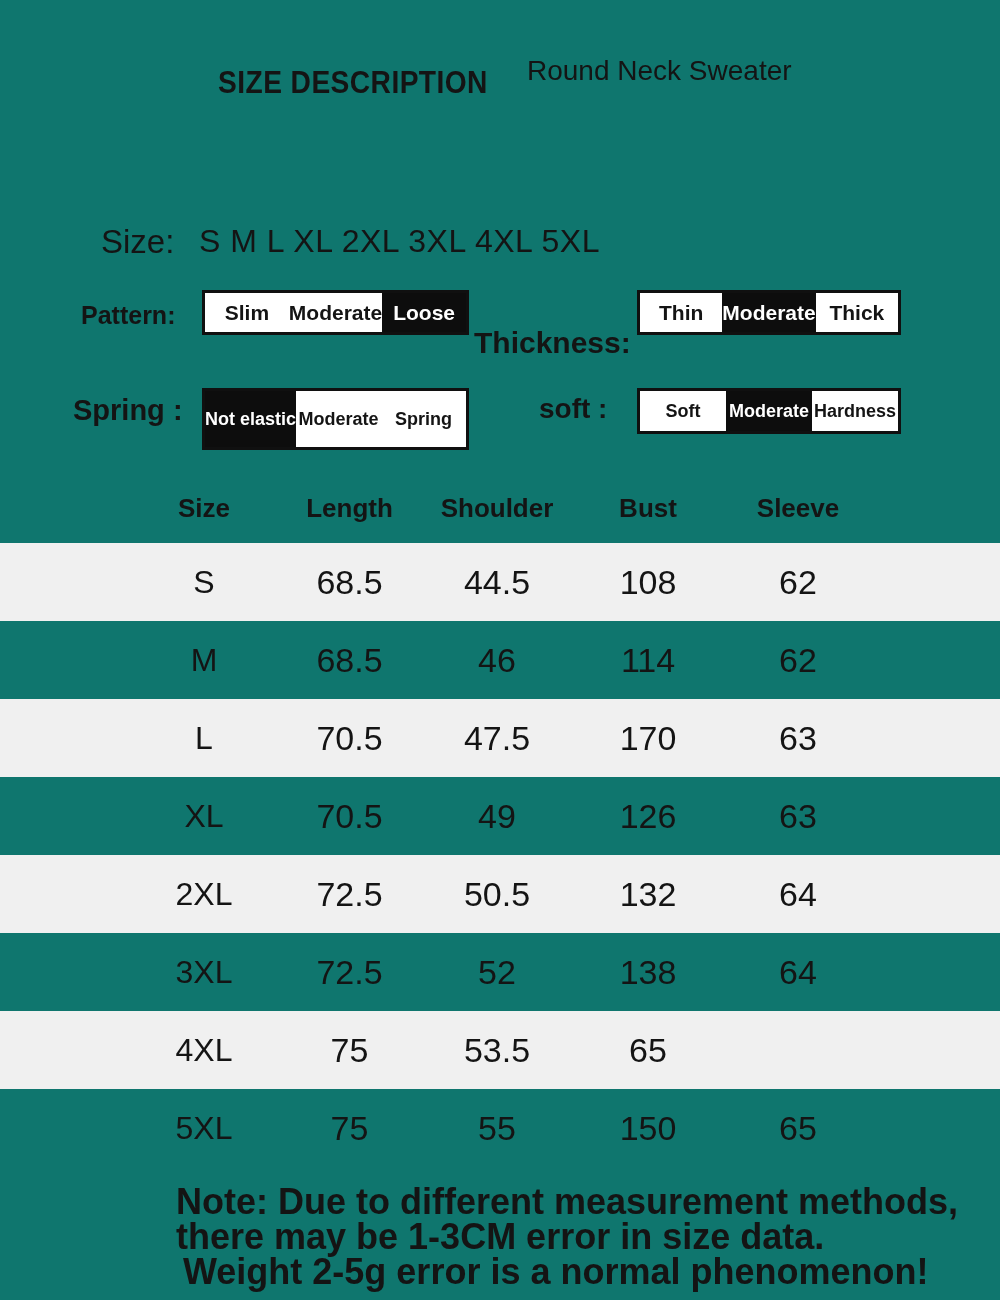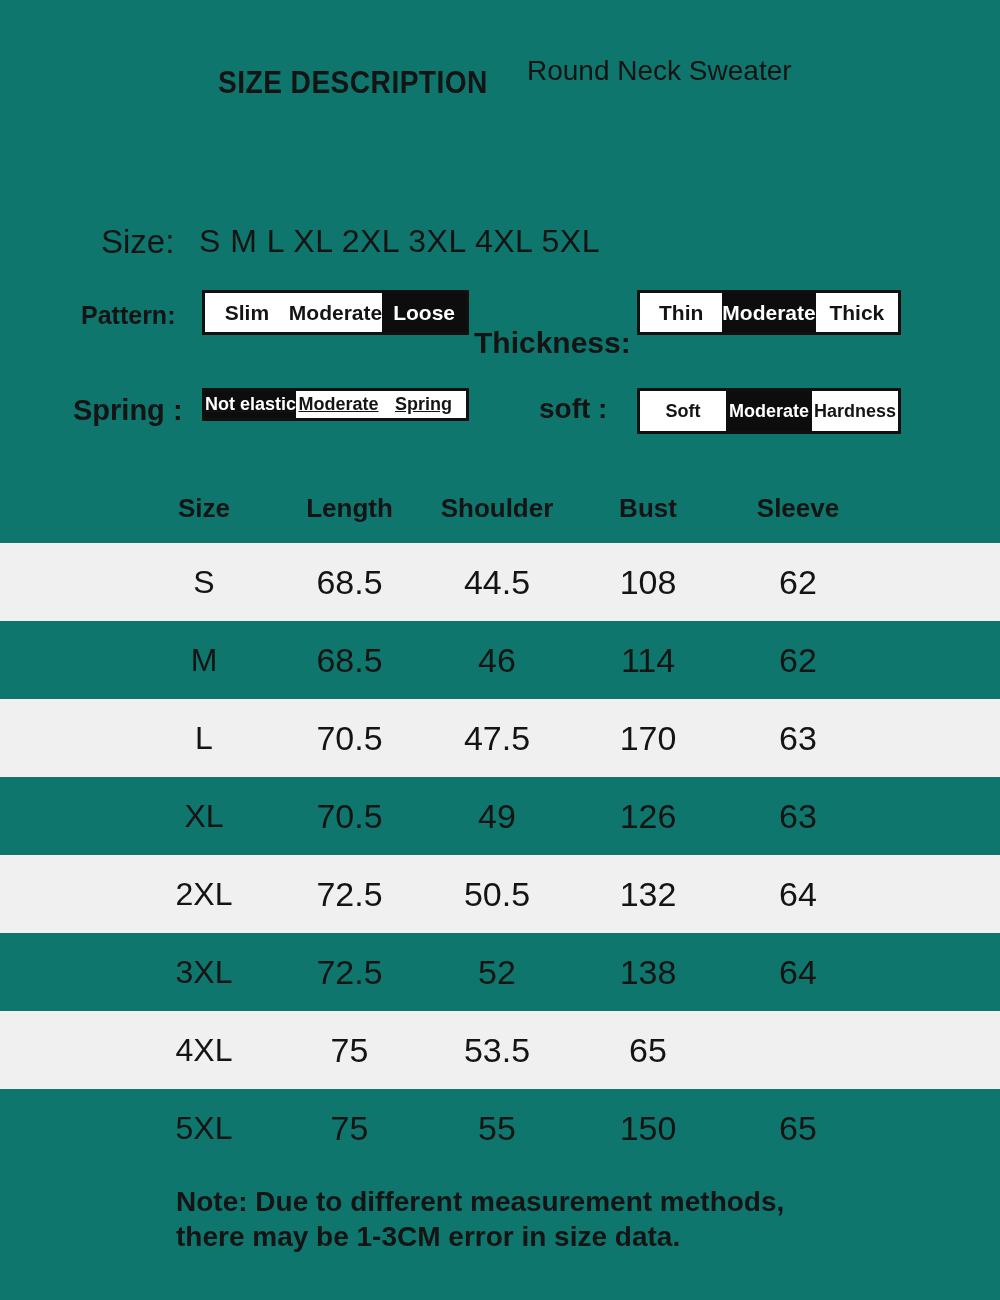--- a/index.html
+++ b/index.html
@@ -37,21 +37,21 @@
   .lbl-pattern{left:81px;top:301px;font-size:25px;}
   .lbl-thickness{left:474px;top:299px;font-size:30px;margin-top:27px;}
   .lbl-spring{left:73px;top:394px;font-size:29px;text-align:right;}
   .lbl-soft{left:539px;top:393px;font-size:28px;}
   .opt-box{
     position:absolute;display:flex;align-items:stretch;
     border:3px solid var(--border);box-sizing:border-box;background:#fff;
   }
   .box-pattern{left:202px;top:290px;width:267px;height:45px;font-size:21px;}
   .box-thickness{left:637px;top:290px;width:264px;height:45px;font-size:21px;}
-  .box-spring{left:202px;top:388px;width:267px;height:33px;font-size:18px;text-decoration:underline;}
+  .box-spring{left:202px;top:388px;width:267px;height:62px;font-size:18px;}
   .box-soft{left:637px;top:388px;width:264px;height:46px;font-size:18px;}
   .opt{
     flex:1 1 0;display:flex;align-items:center;justify-content:center;
     font-weight:bold;white-space:nowrap;color:var(--text);background:transparent;
   }
   .opt.selected{background:var(--selected-bg);color:var(--selected-text);}
   
   .tgrid{
     display:grid;
     grid-template-columns:148px 143px 152px 150px 150px;
@@ -64,21 +64,21 @@
     font-weight:bold;font-size:26px;
   }
   .tbody{position:absolute;left:0;top:543px;width:1000px;}
   .trow{height:78px;font-size:34px;}
   .trow:nth-child(odd){background:var(--stripe);}
   .cell{overflow:visible;}
   .size-cell{font-size:32px;}
   
   .note{
     position:absolute;left:176px;top:1184px;
-    font-weight:bold;font-size:28px;line-height:35px;white-space:nowrap;
+    font-weight:bold;font-size:36px;line-height:35px;white-space:nowrap;
   }
   .note .line3{padding-left:7px;}
 </style>
 </head>
 <body>
 
 <div class="canvas">
 
   <div class="title-left">SIZE DESCRIPTION</div>
   <div class="title-right">Round Neck Sweater</div>
@@ -176,15 +176,16 @@
       <div class="cell">75</div>
       <div class="cell">55</div>
       <div class="cell">150</div>
       <div class="cell">65</div>
     </div>
   </div>
 
   <div class="note">
     <div class="line1">Note: Due to different measurement methods,</div>
     <div class="line2">there may be 1-3CM error in size data.</div>
+    <div class="line3">Weight 2-5g error is a normal phenomenon!</div>
   </div>
 
 </div>
 
 </body></html>

